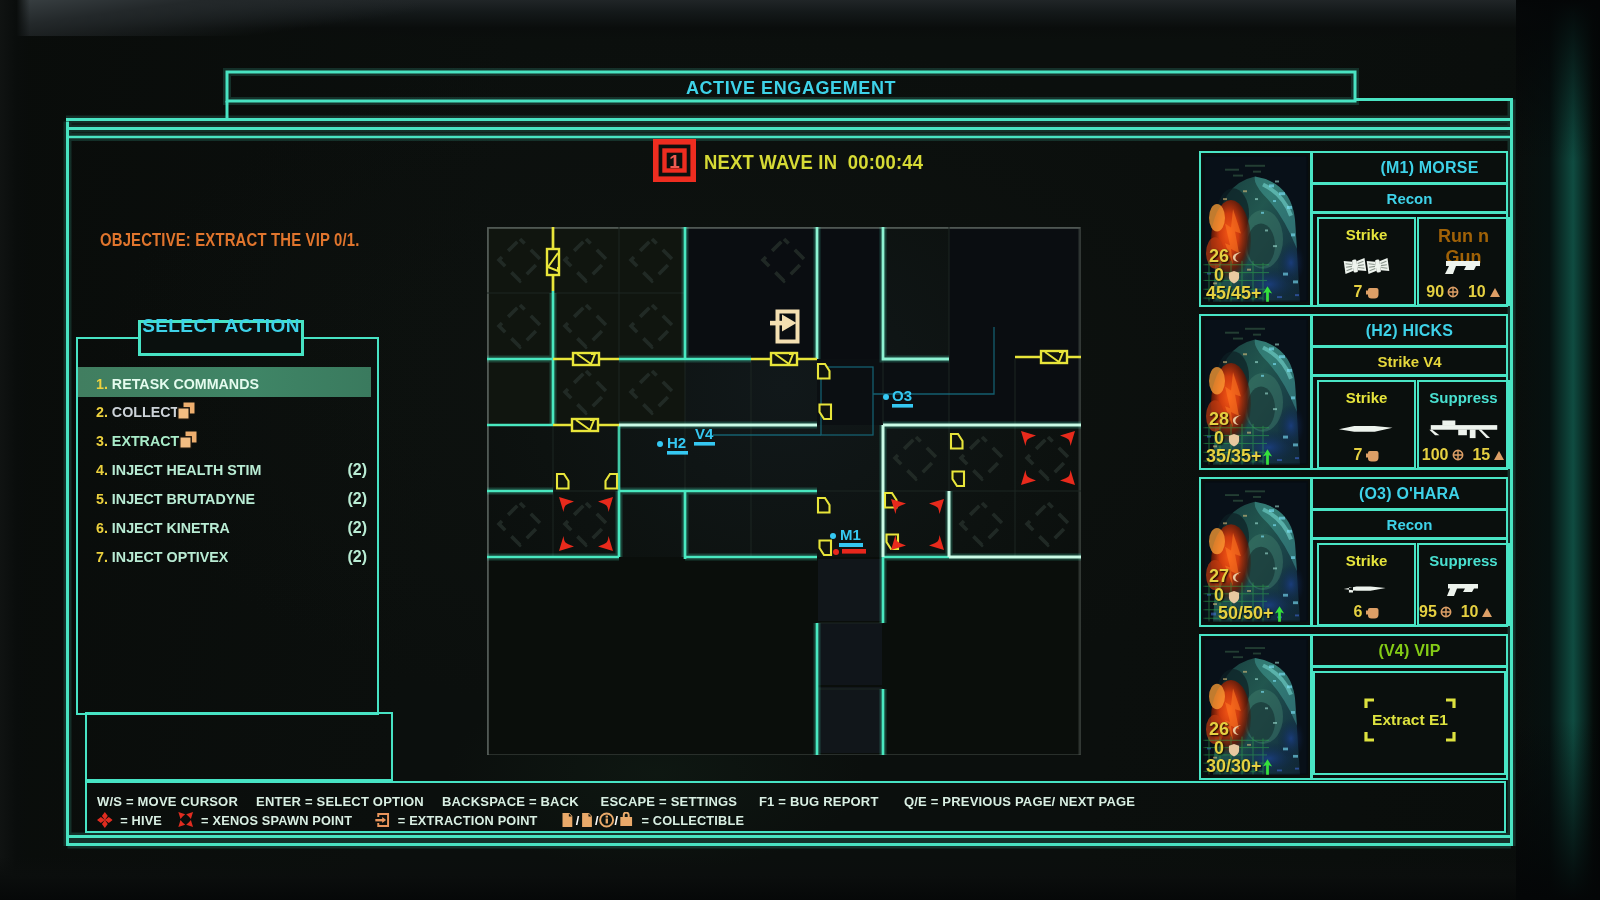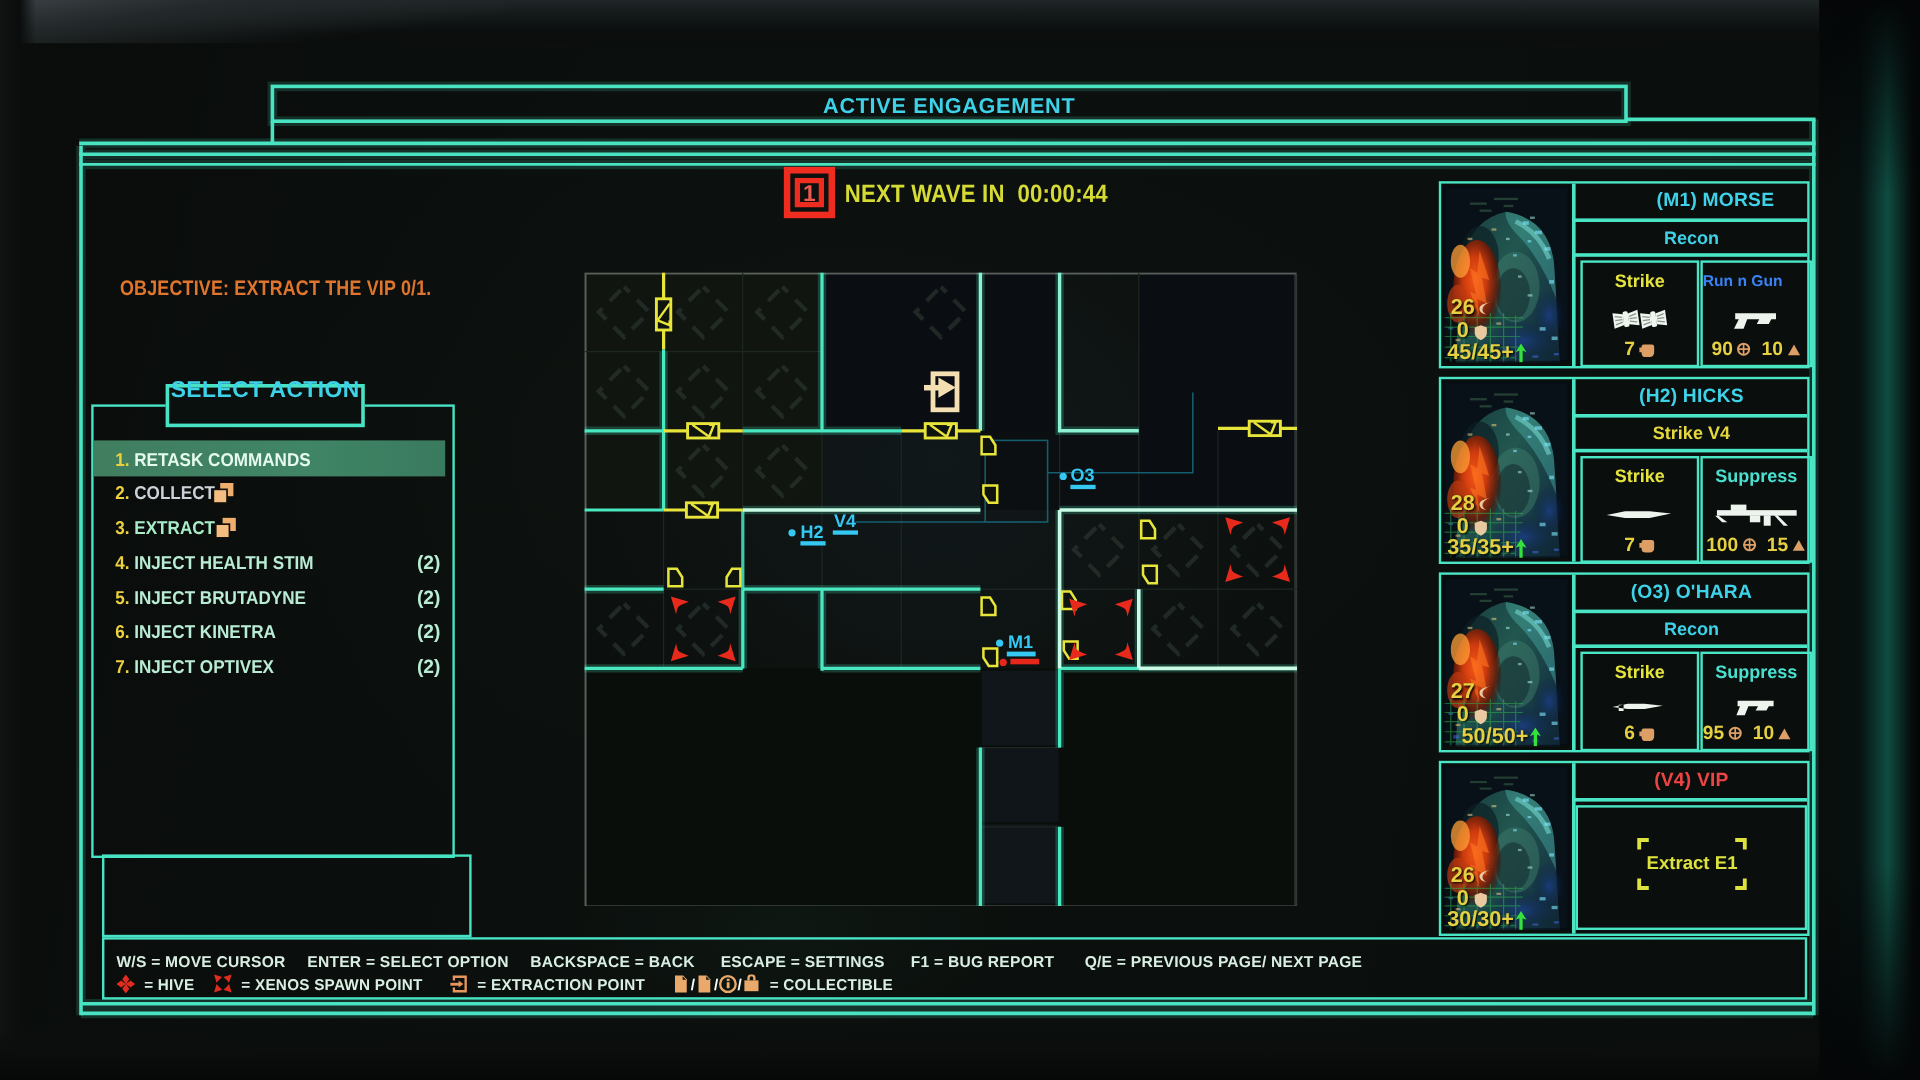--- a/index.html
+++ b/index.html
@@ -448,21 +448,21 @@
               <path d="M-9,-3.5 L-3,-2 M-9,0 L-3,0 M-9,3.5 L-3,2 M3,-2 L9,-3.5 M3,0 L9,0 M3,2 L9,3.5" stroke="#8a958c" stroke-width="1.1" fill="none"></path>
             </g>
           </g>
         </svg>
 <div style="position:absolute;left:0;top:64px;width:100%;text-align:center;font-size:16px;color:#e5d041;">7<svg style="vertical-align:-2px;margin-left:4px" width="13" height="12" viewBox="0 0 13 12">
             <path fill="#dd9f66" d="M2,2.5 Q2,1 3.8,1 H10.5 Q12.5,1 12.5,3 V7.5 Q12.5,11.5 8.5,11.5 H5.5 Q2,11.5 2,8.5 Z M0,3.5 H2.6 V7.5 H0 Z"></path>
           </svg></div>
 </div>
 
 <div style="position:absolute;left:216px;top:64px;width:89px;height:85px;border:2px solid #49e5c5;">
-<div style="position:absolute;left:0;top:7px;width:100%;font-size:13px;color:#3b82f6;">Run n Gun</div>
+<div style="position:absolute;left:0;top:7px;width:100%;text-align:center;font-size:18px;color:#a16207;">Run n Gun</div>
 <svg style="position:absolute;left:50%;top:38px;transform:translateX(-50%)" width="48" height="18" viewBox="0 0 48 18">
           <path fill="#edf3ed" d="M6,4 H40 V9 H36 L34,13 H24 L26,9 H16 L13,17 H5 L9,9 H6 Z"></path>
         </svg>
 <div style="position:absolute;left:0;top:64px;width:100%;text-align:center;font-size:16px;color:#e5d041;"><span>90</span><svg style="vertical-align:-1px;margin:0 0 0 3px" width="12" height="12" viewBox="0 0 12 12">
             <circle cx="6" cy="6" r="4.6" fill="none" stroke="#dd9f66" stroke-width="1.7"></circle>
             <path stroke="#dd9f66" stroke-width="1.4" d="M6,1 V11 M1,6 H11"></path>
           </svg>&nbsp;&nbsp;<span>10</span><svg style="vertical-align:-1px;margin-left:3px" width="12" height="11" viewBox="0 0 12 11">
             <path fill="#dd9f66" d="M6,1 L11,10 H1 Z"></path>
           </svg></div>
 </div>
@@ -792,21 +792,21 @@
         </svg></div>
 <div style="position:absolute;left:13px;top:102px;font-size:18px;color:#e5d041;text-shadow:1px 1px 2px #000;">0<svg style="vertical-align:-3px;margin-left:4px" width="12" height="14" viewBox="0 0 13 15">
           <path fill="#e8c9a0" d="M6.5,1 L12,3 V8 Q12,12 6.5,14.5 Q1,12 1,8 V3 Z"></path>
         </svg></div>
 <div style="position:absolute;left:5px;top:120px;font-size:18px;color:#e5d041;text-shadow:1px 1px 2px #000;">30/30+<svg style="vertical-align:-3px" width="11" height="16" viewBox="0 0 12 17">
           <path fill="#35e23c" d="M6,0 L11,8 L7.5,6.5 L7.5,17 L4.5,17 L4.5,6.5 L1,8 Z"></path>
         </svg></div>
 
 <div style="position:absolute;left:109px;top:0;width:2.5px;height:142px;background:#49e5c5;"></div>
 
-<div style="position:absolute;left:112px;top:6px;width:193px;text-align:center;font-size:16px;color:#ef4444;letter-spacing:0.2px;">(V4) VIP</div>
+<div style="position:absolute;left:112px;top:6px;width:193px;text-align:center;font-size:16px;color:#84cc16;letter-spacing:0.2px;">(V4) VIP</div>
 <div style="position:absolute;left:111px;top:29px;width:194px;height:2.5px;background:#49e5c5;"></div>
 
 <div style="position:absolute;left:112px;top:35px;width:189px;height:100px;border:2px solid #49e5c5;"></div>
 
 <div style="position:absolute;left:163px;top:62px;width:92px;height:44px;">
 <svg style="position:absolute;left:0;top:0" width="92" height="44" viewBox="0 0 92 44">
           <path fill="none" stroke="#dde23f" stroke-width="3.2" d="M2,10 V2 H10 M82,2 H90 V10 M90,34 V42 H82 M10,42 H2 V34"></path>
         </svg>
 <div style="position:absolute;left:0;top:13px;width:92px;text-align:center;font-size:15.5px;color:#dde23f;">Extract E1</div>
 </div>

